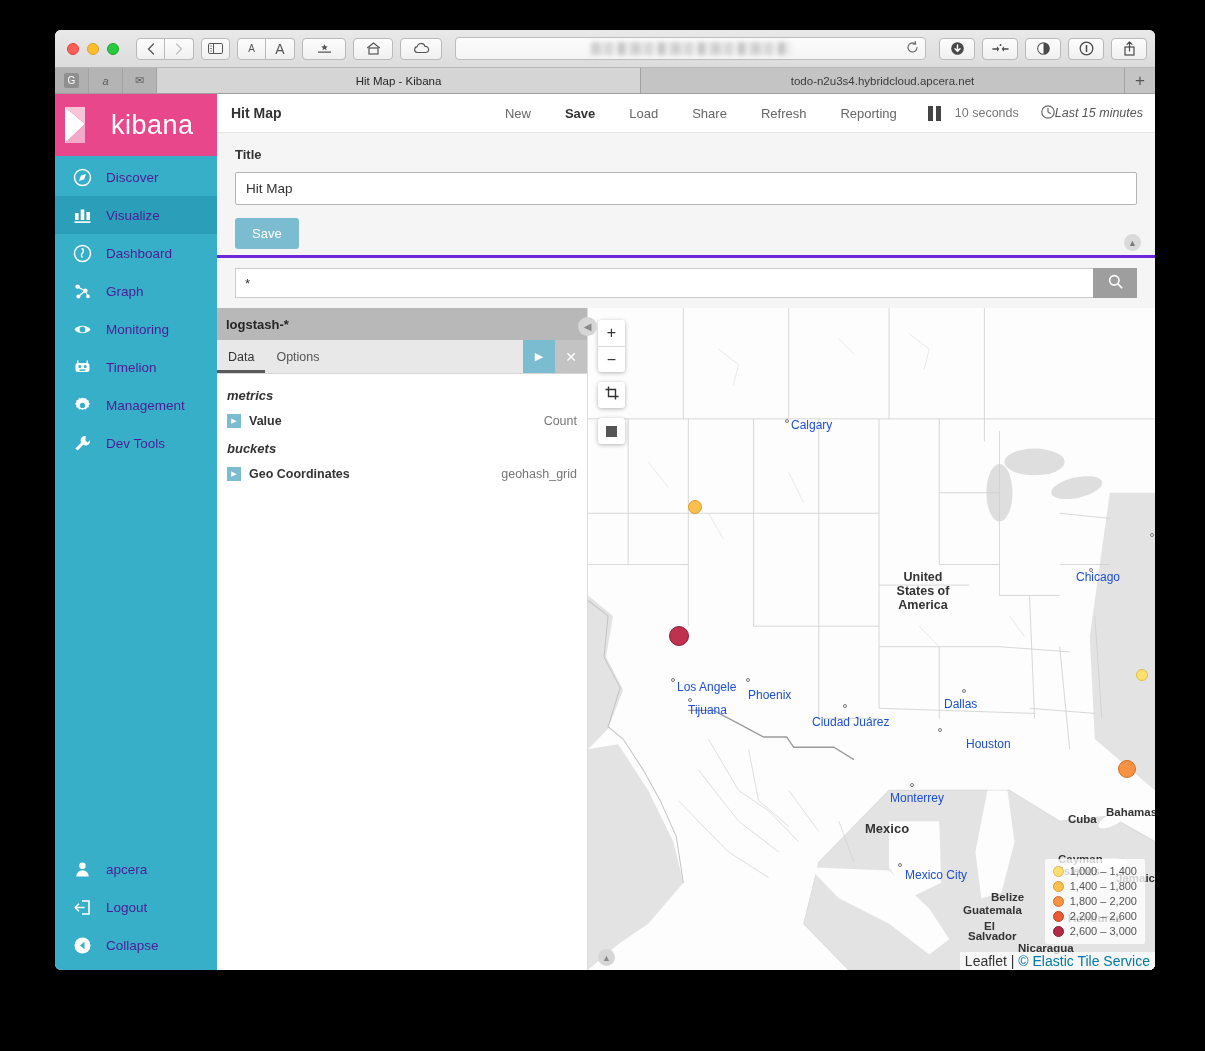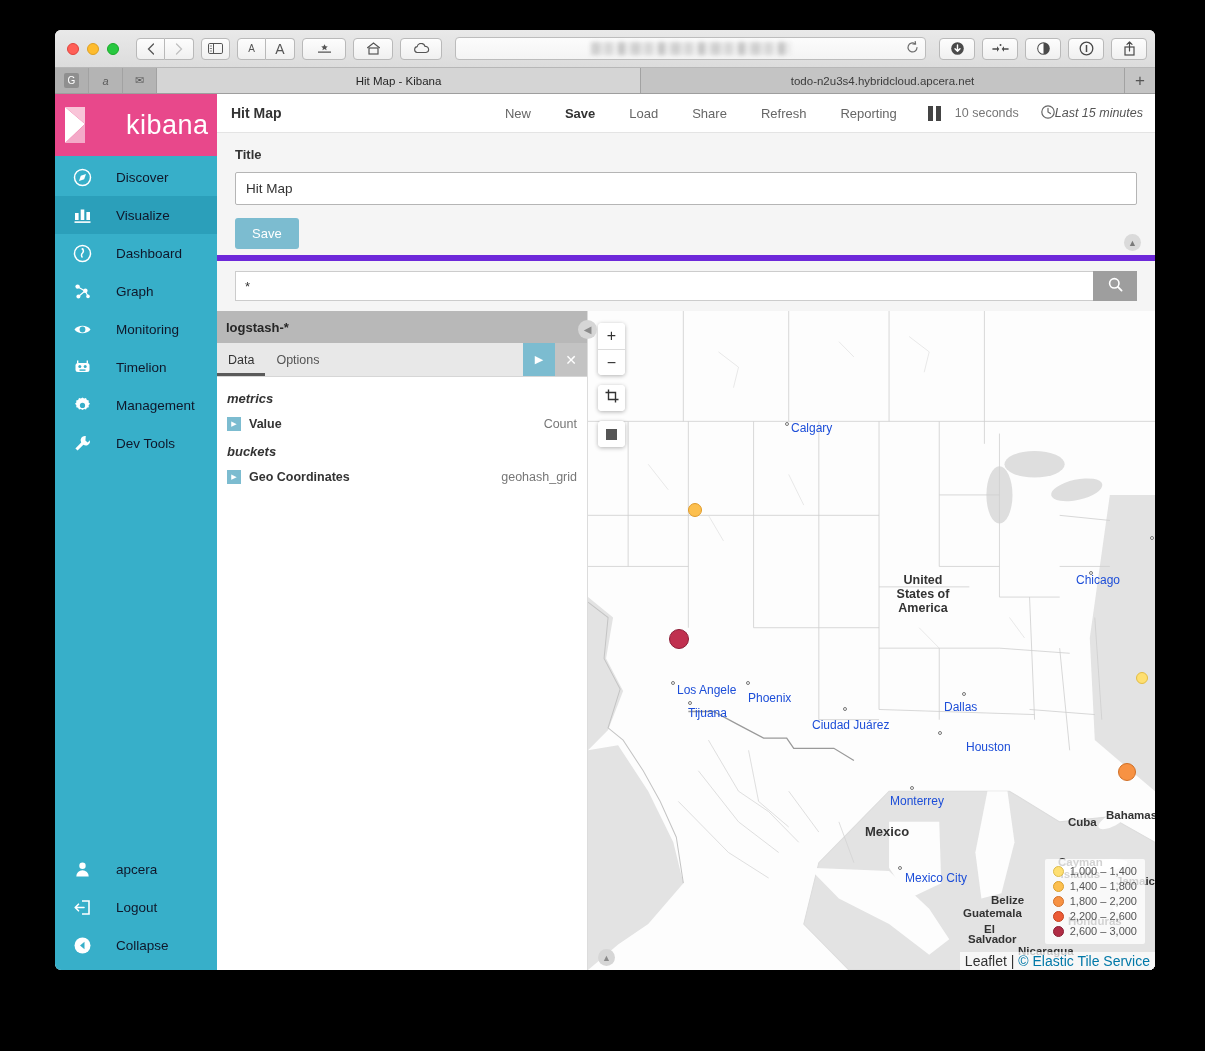--- a/index.html
+++ b/index.html
@@ -97,29 +97,29 @@
   .app { display: flex; height: calc(940px - 38px - 26px); }
 
   
   .sidebar {
     width: 162px; background: #37afc9;
     display: flex; flex-direction: column;
     flex: none;
   }
   .logo {
     height: 62px; background: #e8488b;
-    display: flex; align-items: center; gap: 23px;
+    display: flex; align-items: center; gap: 8px;
     padding-left: 8px;
   }
   .logo-mark { width: 40px; height: 40px; position: relative; }
   .logo-text { color: #fff; font-size: 27px; letter-spacing: .5px; }
   .nav { padding-top: 2px; }
   .nav-item {
-    height: 38px; display: flex; align-items: center; gap: 24px;
-    padding-left: 18px; color: #0f172a; font-size: 13.5px;
+    height: 38px; display: flex; align-items: center; gap: 14px;
+    padding-left: 18px; color: #4c1d95; font-size: 13.5px;
   }
   .nav-item.active { background: #2b9fba; }
   .nav-icon { width: 19px; height: 19px; display:flex; align-items:center; justify-content:center; flex:none;}
   .nav-icon svg { display:block; }
   .nav-bottom { margin-top: auto; padding-bottom: 6px; }
 
   
   .main { flex: 1; display: flex; flex-direction: column; min-width: 0; background: #f5f5f5;}
 
   .topnav {
@@ -133,21 +133,21 @@
   .topnav-link { font-size: 13px; color: #666; padding: 0 17px; }
   .topnav-link.strong { color: #333; font-weight: bold; }
   .pause-icon { display:flex; gap:3px; padding: 0 14px; }
   .pause-icon i { display:block; width: 5px; height: 15px; background: #444; }
   .interval { font-size: 12.5px; color: #777; padding-right: 22px; }
   .timepicker { display:flex; align-items:center; font-size: 12.5px; color: #555; font-style: italic; }
 
   .title-panel {
     background: #f5f5f5;
     padding: 14px 18px 6px 18px;
-    border-bottom: 6px solid #6d28d9;
+    border-bottom: 3px solid #6d28d9;
     position: relative;
   }
   .title-label { font-size: 13px; font-weight: bold; color: #333; margin-bottom: 10px;}
   .title-input {
     width: 100%; height: 33px;
     border: 1px solid #b5b5b5; background:#fff;
     font-size: 13.5px; color: #333;
     padding: 0 10px; border-radius: 2px;
     font-family: "Liberation Sans", sans-serif;
   }

